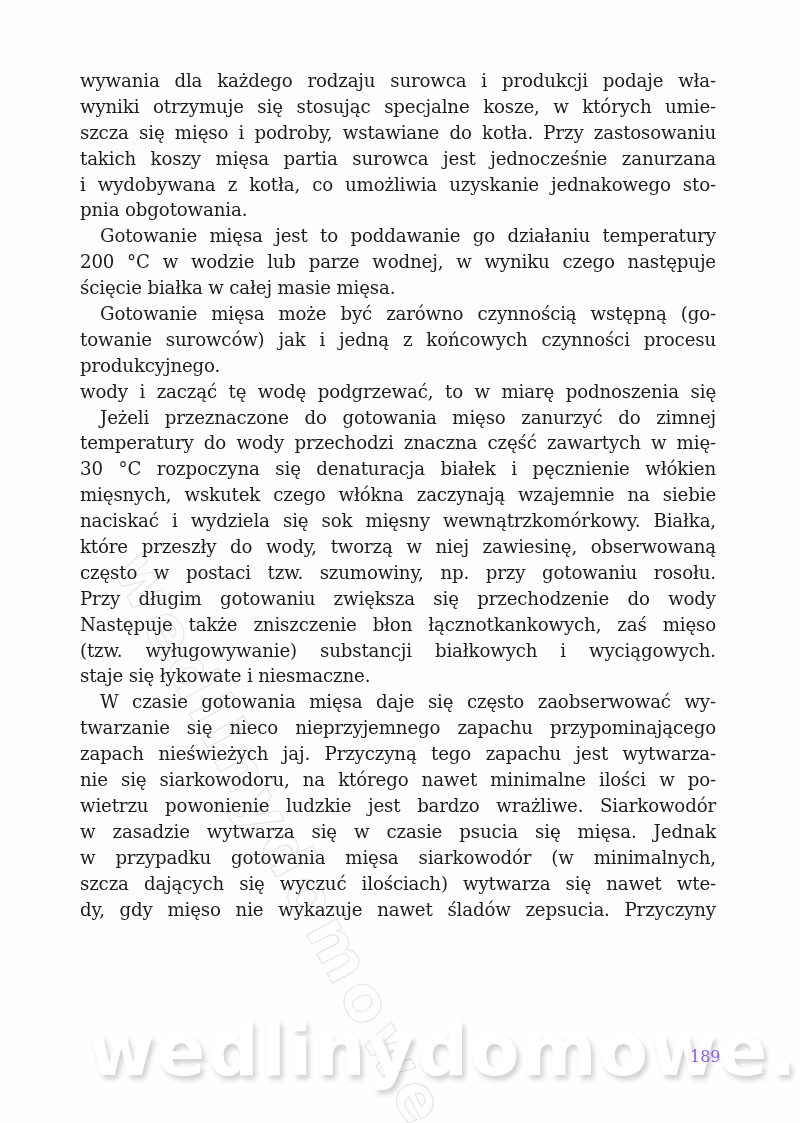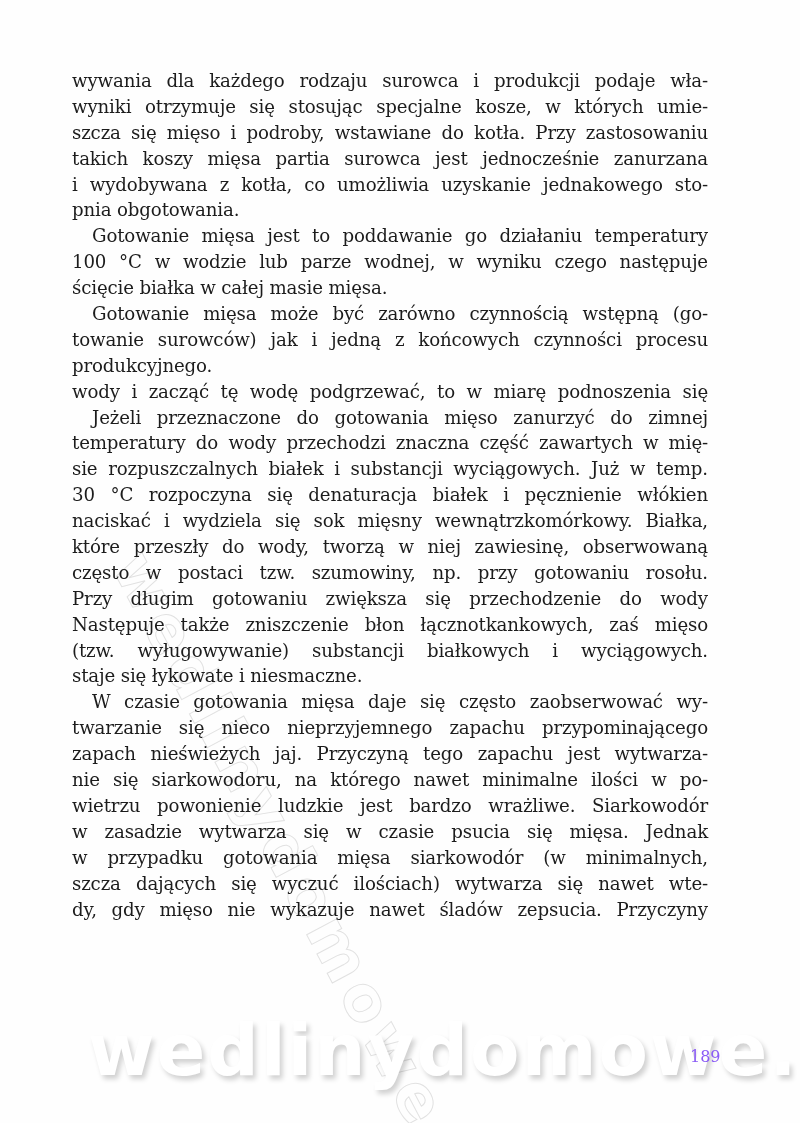--- a/index.html
+++ b/index.html
@@ -16,21 +16,21 @@
       color: #1c1c1c;
     }
     .page {
       position: absolute;
       left: 0; top: 0;
       width: 800px; height: 1123px;
       background: #fefefe;
     }
     .text-block {
       position: absolute;
-      left: 72px;
+      left: 80px;
       top: 68px;
       width: 636px;
       z-index: 2;
     }
     .line {
       display: block;
       height: 25.9px;
       line-height: 25.9px;
       font-size: 18.2px;
       white-space: nowrap;
@@ -106,36 +106,36 @@
       <span class="line">wyniki otrzymuje się stosując specjalne kosze, w których umie-</span>
       <span class="line">szcza się mięso i podroby, wstawiane do kotła. Przy zastosowaniu</span>
       <span class="line">takich koszy mięsa partia surowca jest jednocześnie zanurzana</span>
       <span class="line">i wydobywana z kotła, co umożliwia uzyskanie jednakowego sto-</span>
       <span class="line last">pnia obgotowania.</span>
     </div>
 
 
     <div>
       <span class="line indent"><span class="bold">Gotowanie</span><span> mięsa jest to poddawanie go działaniu temperatury</span></span>
-      <span class="line">100 °C w wodzie lub parze wodnej, w wyniku czego następuje</span>
+      <span class="line">200 °C w wodzie lub parze wodnej, w wyniku czego następuje</span>
       <span class="line last">ścięcie białka w całej masie mięsa.</span>
     </div>
 
     <div>
       <span class="line indent">Gotowanie mięsa może być zarówno czynnością wstępną (go-</span>
       <span class="line">towanie surowców) jak i jedną z końcowych czynności procesu</span>
       <span class="line last">produkcyjnego.</span>
     </div>
 
     <div>
       <span class="line">wody i zacząć tę wodę podgrzewać, to w miarę podnoszenia się</span>
       <span class="line indent">Jeżeli przeznaczone do gotowania mięso zanurzyć do zimnej</span>
       <span class="line">temperatury do wody przechodzi znaczna część zawartych w mię-</span>
-      <span class="line">sie rozpuszczalnych białek i substancji wyciągowych. Już w temp.</span>
       <span class="line">30 °C rozpoczyna się denaturacja białek i pęcznienie włókien</span>
+      <span class="line">mięsnych, wskutek czego włókna zaczynają wzajemnie na siebie</span>
       <span class="line">naciskać i wydziela się sok mięsny wewnątrzkomórkowy. Białka,</span>
       <span class="line">które przeszły do wody, tworzą w niej zawiesinę, obserwowaną</span>
       <span class="line">często w postaci tzw. szumowiny, np. przy gotowaniu rosołu.</span>
       <span class="line">Przy długim gotowaniu zwiększa się przechodzenie do wody</span>
       <span class="line">Następuje także zniszczenie błon łącznotkankowych, zaś mięso</span>
       <span class="line">(tzw. wyługowywanie) substancji białkowych i wyciągowych.</span>
       <span class="line last">staje się łykowate i niesmaczne.</span>
     </div>
 
     <div>

